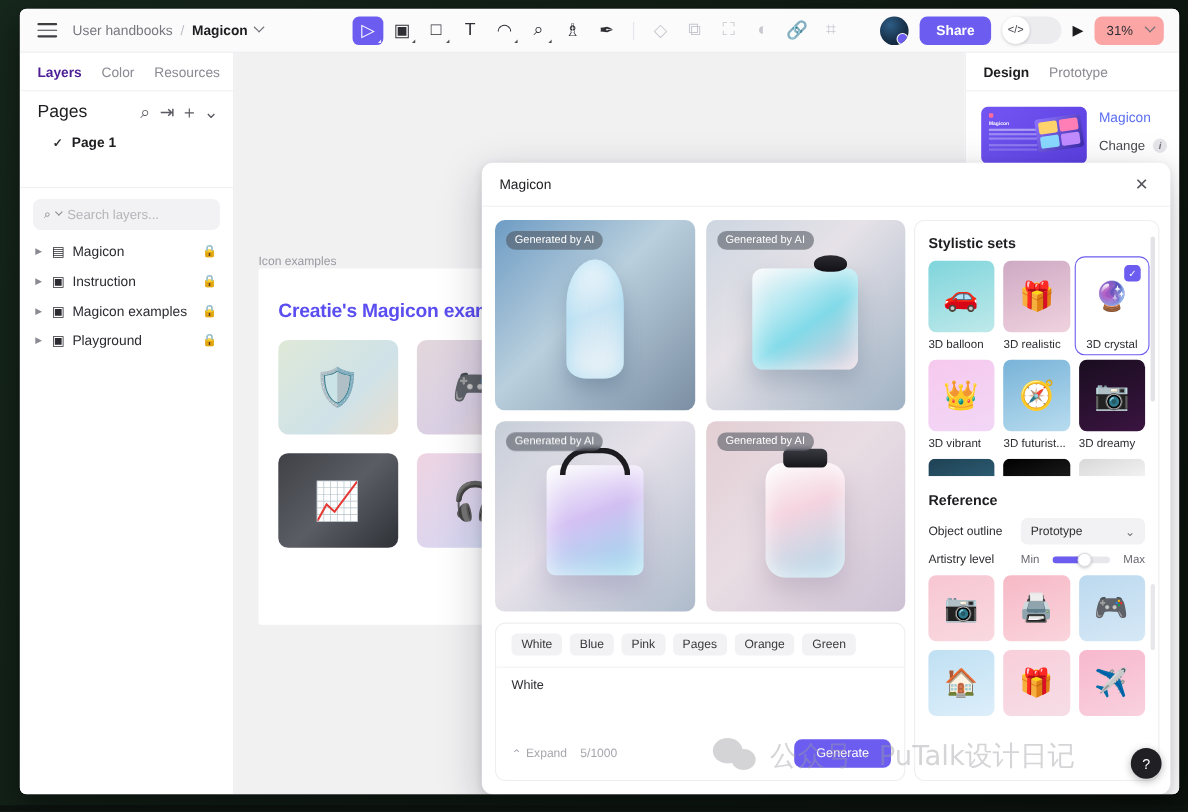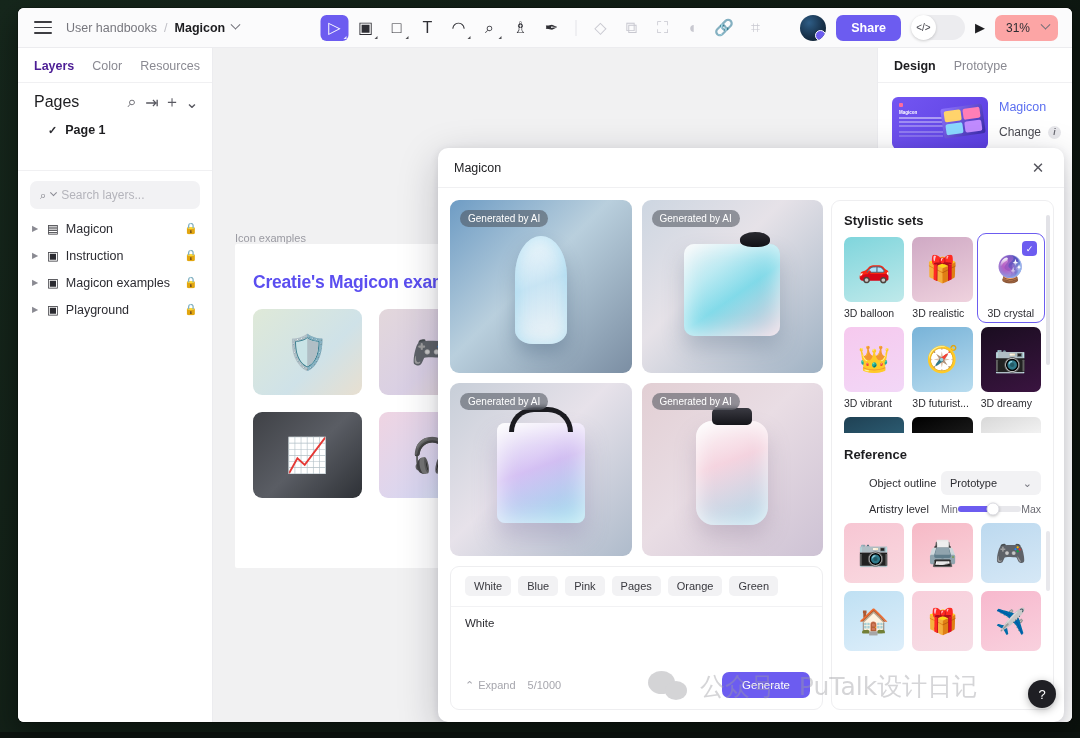--- a/index.html
+++ b/index.html
@@ -162,21 +162,21 @@
   .s4{background:linear-gradient(160deg,#f6c9ee,#f2d7f7);}
   .s5{background:linear-gradient(160deg,#78b3d8,#b8dcef);}
   .s6{background:linear-gradient(160deg,#1a0d20,#3a1440);}
   .s7{background:linear-gradient(160deg,#1f4154,#2b5a70);}
   .s8{background:linear-gradient(160deg,#000,#1a1a1a);}
   .s9{background:linear-gradient(160deg,#d8d8d8,#f2f2f2);}
   .cutrow { margin-top:8px; display:grid; grid-template-columns:repeat(3,1fr); gap:8px; height:16px; overflow:hidden;}
   .cutrow div { border-radius:6px 6px 0 0;}
 
   .refsec { margin-top:14px;}
-  .reprow { display:flex; align-items:center; gap:0; margin-bottom:8px; font-size:11px; color:#2d2d32;margin-left:25px;}
+  .reprow { display:flex; align-items:center; gap:12px; margin-bottom:8px; font-size:11px; color:#2d2d32;}
   .replabel { width:72px; flex:none;}
   .select { flex:1; background:#f2f2f4; border-radius:6px; height:24px; display:flex; align-items:center; padding:0 9px; font-size:11px; color:#2d2d32; cursor:pointer;}
   .select .cv { margin-left:auto; color:#75757d;}
   .mins { font-size:10.5px; color:#6a6a72;}
   .slider { flex:1; height:6px; border-radius:3px; background:#e8e8ec; position:relative; cursor:pointer;}
   .slider .fill { position:absolute; left:0; top:0; bottom:0; width:55%; background:#6c5cf0; border-radius:3px;}
   .slider .thumb { position:absolute; left:55%; top:50%; transform:translate(-50%,-50%); width:13px;height:13px;border-radius:50%; background:#fff; border:1.5px solid #dcdce2; box-shadow:0 1px 3px rgba(0,0,0,.22);}
   .reftabs { display:flex; gap:16px; margin:10px 0 10px; font-size:11.5px; color:#8a8a92;}
   .reftabs span{cursor:pointer;}
   .reftabs .on { color:#1d1d20; border-bottom:1.6px solid #1d1d20; padding-bottom:4px;}

